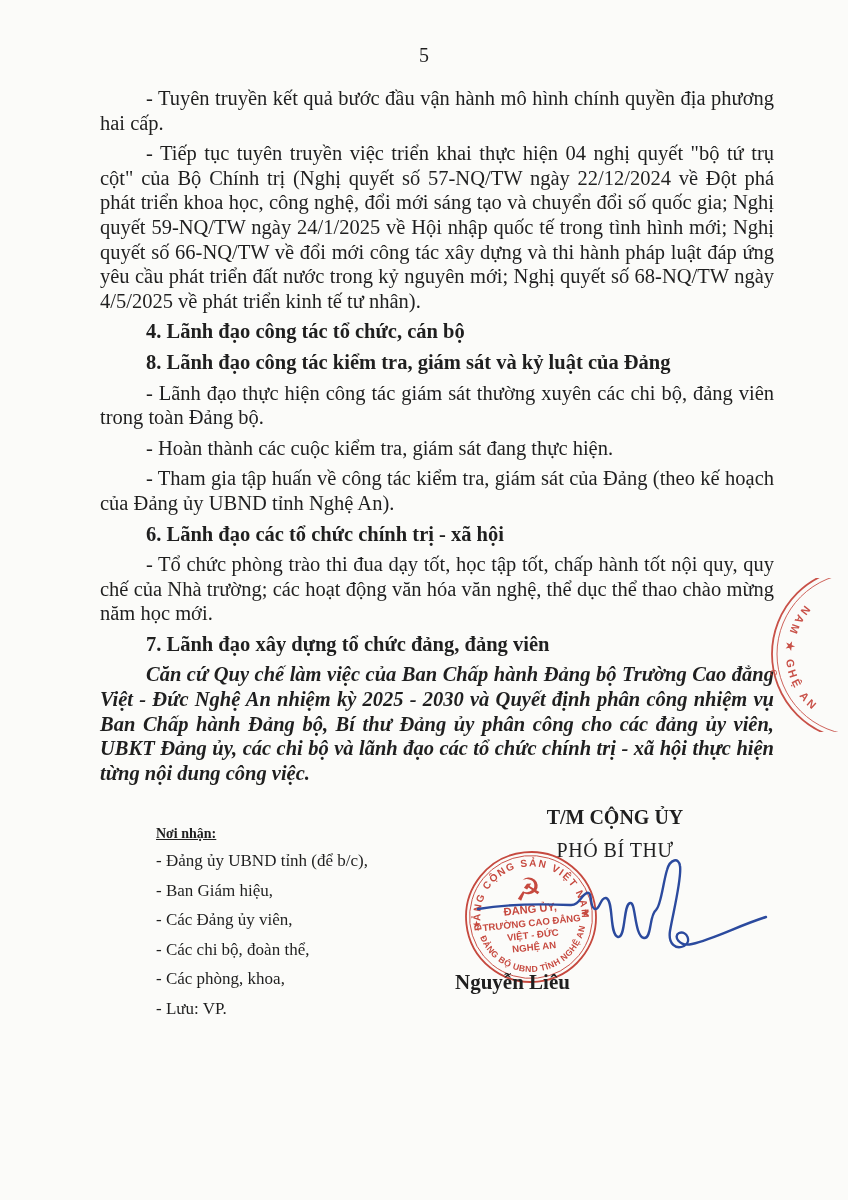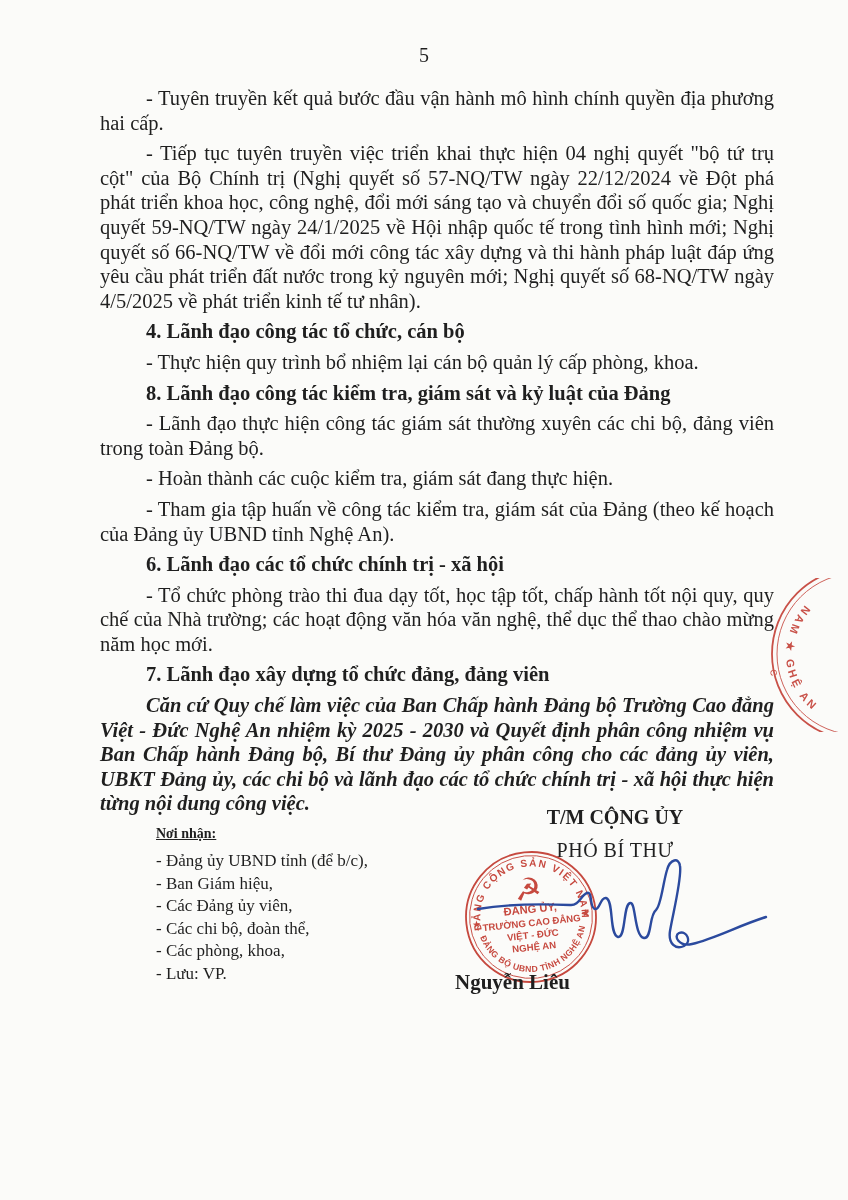--- a/index.html
+++ b/index.html
@@ -22,21 +22,21 @@
   }
   .content p{margin:0 0 6px 0;text-indent:46px;}
   .content p.p-heading{font-weight:bold;margin:1px 0 6px 0;font-family:Liberation Serif, serif;}
   .content p.p-italic{font-weight:bold;font-style:italic;}
   .recipients{
     position:absolute;left:156px;top:826px;width:300px;
   }
   .recipients-title{
     font-size:14px;text-decoration:underline;margin-bottom:8px;font-weight:bold;
   }
-  .recipients-item{font-size:17px;line-height:22.5px;}
+  .recipients-item{font-size:17px;line-height:22.5px;margin-top:7px;}
   .sign-head{
     position:absolute;left:455px;top:806px;width:320px;text-align:center;
   }
   .sign-authority{font-weight:bold;font-size:20px;}
   .sign-position{font-size:20px;margin-top:10px;letter-spacing:.5px;}
   .signer-name{
     position:absolute;left:455px;top:970px;width:320px;
     font-weight:bold;font-size:21px;
   }
   .stamp{
@@ -58,21 +58,20 @@
 <body>
 
 <div class="page">
 
   <div class="page-number">5</div>
 
   <div class="content">
     <p class="p-body">- Tuyên truyền kết quả bước đầu vận hành mô hình chính quyền địa phương hai cấp.</p>
     <p class="p-body">- Tiếp tục tuyên truyền việc triển khai thực hiện 04 nghị quyết "bộ tứ trụ cột" của Bộ Chính trị (Nghị quyết số 57-NQ/TW ngày 22/12/2024 về Đột phá phát triển khoa học, công nghệ, đổi mới sáng tạo và chuyển đổi số quốc gia; Nghị quyết 59-NQ/TW ngày 24/1/2025 về Hội nhập quốc tế trong tình hình mới; Nghị quyết số 66-NQ/TW về đổi mới công tác xây dựng và thi hành pháp luật đáp ứng yêu cầu phát triển đất nước trong kỷ nguyên mới; Nghị quyết số 68-NQ/TW ngày 4/5/2025 về phát triển kinh tế tư nhân).</p>
     <p class="p-heading">4. Lãnh đạo công tác tổ chức, cán bộ</p>
-    <p class="p-body">- Thực hiện quy trình bổ nhiệm lại cán bộ quản lý cấp phòng, khoa.</p>
     <p class="p-heading">8. Lãnh đạo công tác kiểm tra, giám sát và kỷ luật của Đảng</p>
     <p class="p-body">- Lãnh đạo thực hiện công tác giám sát thường xuyên các chi bộ, đảng viên trong toàn Đảng bộ.</p>
     <p class="p-body">- Hoàn thành các cuộc kiểm tra, giám sát đang thực hiện.</p>
     <p class="p-body">- Tham gia tập huấn về công tác kiểm tra, giám sát của Đảng (theo kế hoạch của Đảng ủy UBND tỉnh Nghệ An).</p>
     <p class="p-heading">6. Lãnh đạo các tổ chức chính trị - xã hội</p>
     <p class="p-body">- Tổ chức phòng trào thi đua dạy tốt, học tập tốt, chấp hành tốt nội quy, quy chế của Nhà trường; các hoạt động văn hóa văn nghệ, thể dục thể thao chào mừng năm học mới.</p>
     <p class="p-heading">7. Lãnh đạo xây dựng tổ chức đảng, đảng viên</p>
     <p class="p-italic">Căn cứ Quy chế làm việc của Ban Chấp hành Đảng bộ Trường Cao đẳng Việt - Đức Nghệ An nhiệm kỳ 2025 - 2030 và Quyết định phân công nhiệm vụ Ban Chấp hành Đảng bộ, Bí thư Đảng ủy phân công cho các đảng ủy viên, UBKT Đảng ủy, các chi bộ và lãnh đạo các tổ chức chính trị - xã hội thực hiện từng nội dung công việc.</p>
   </div>
 

